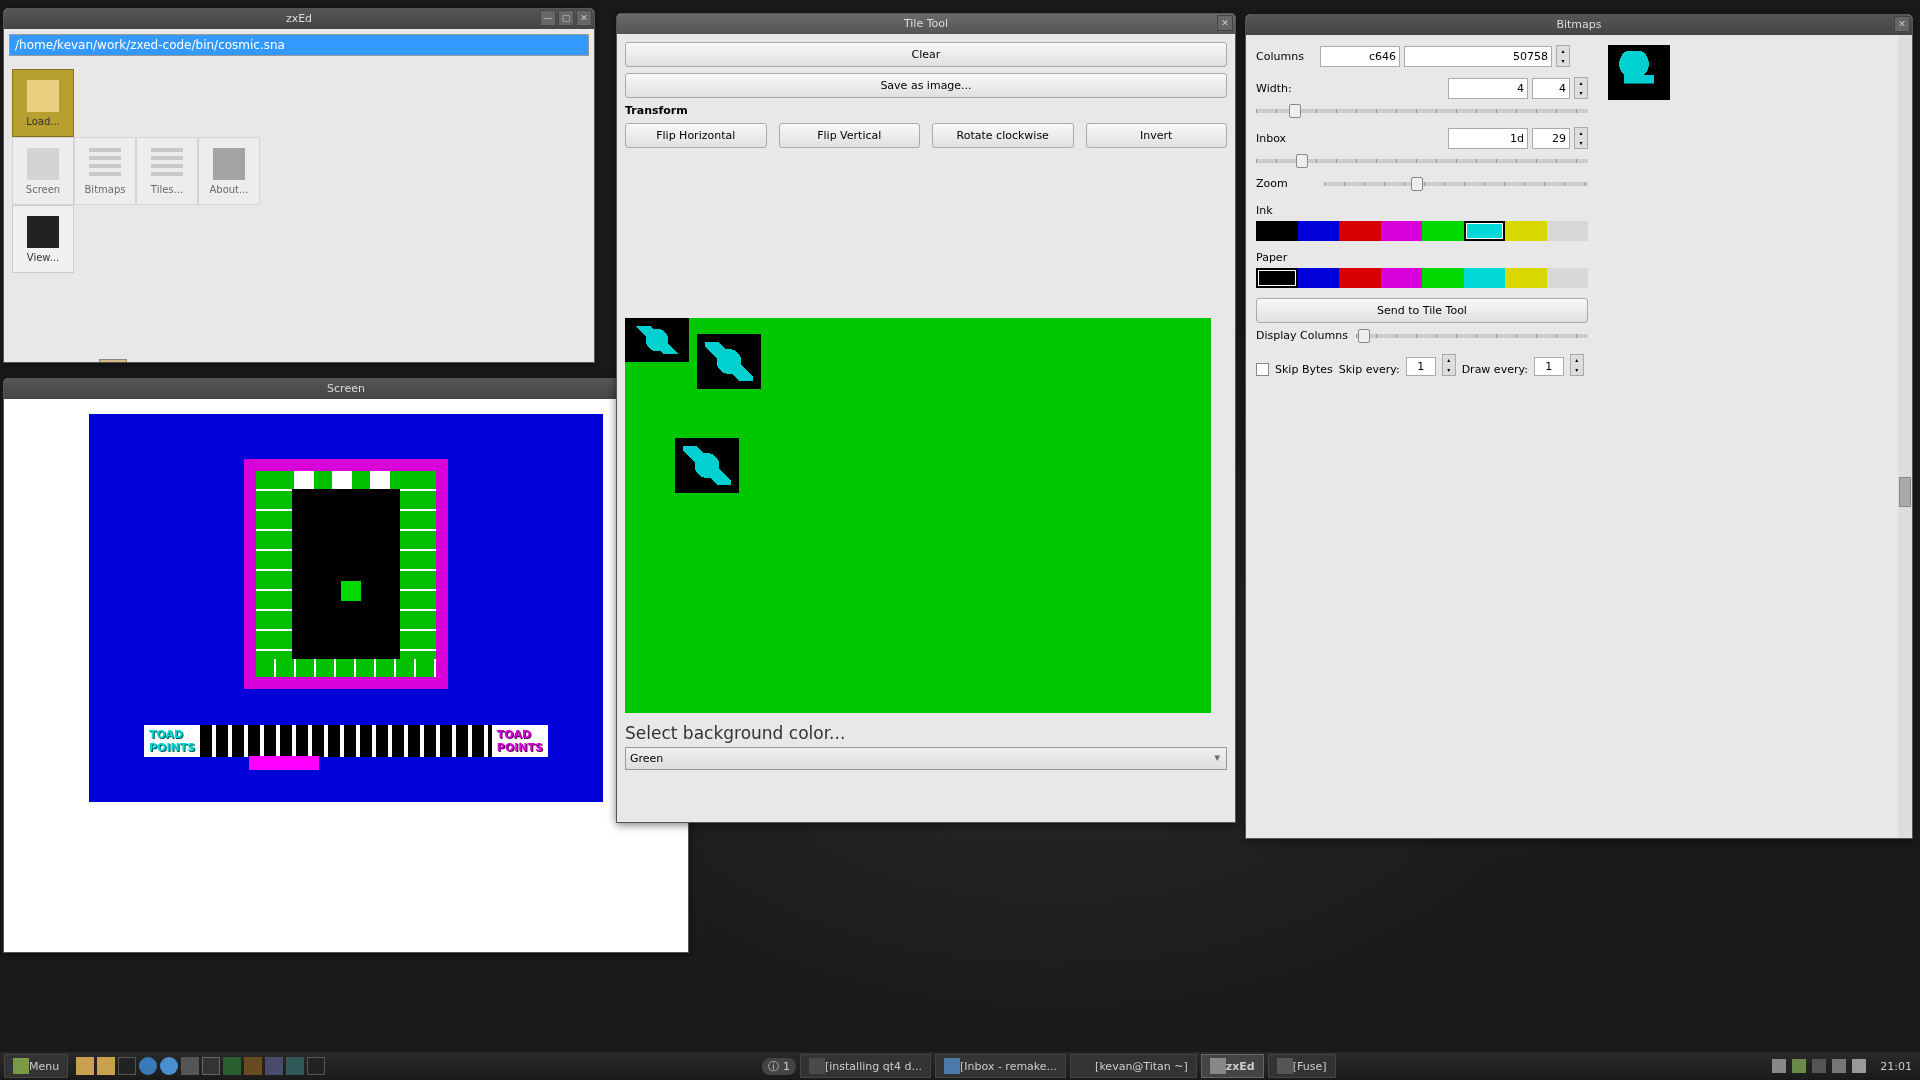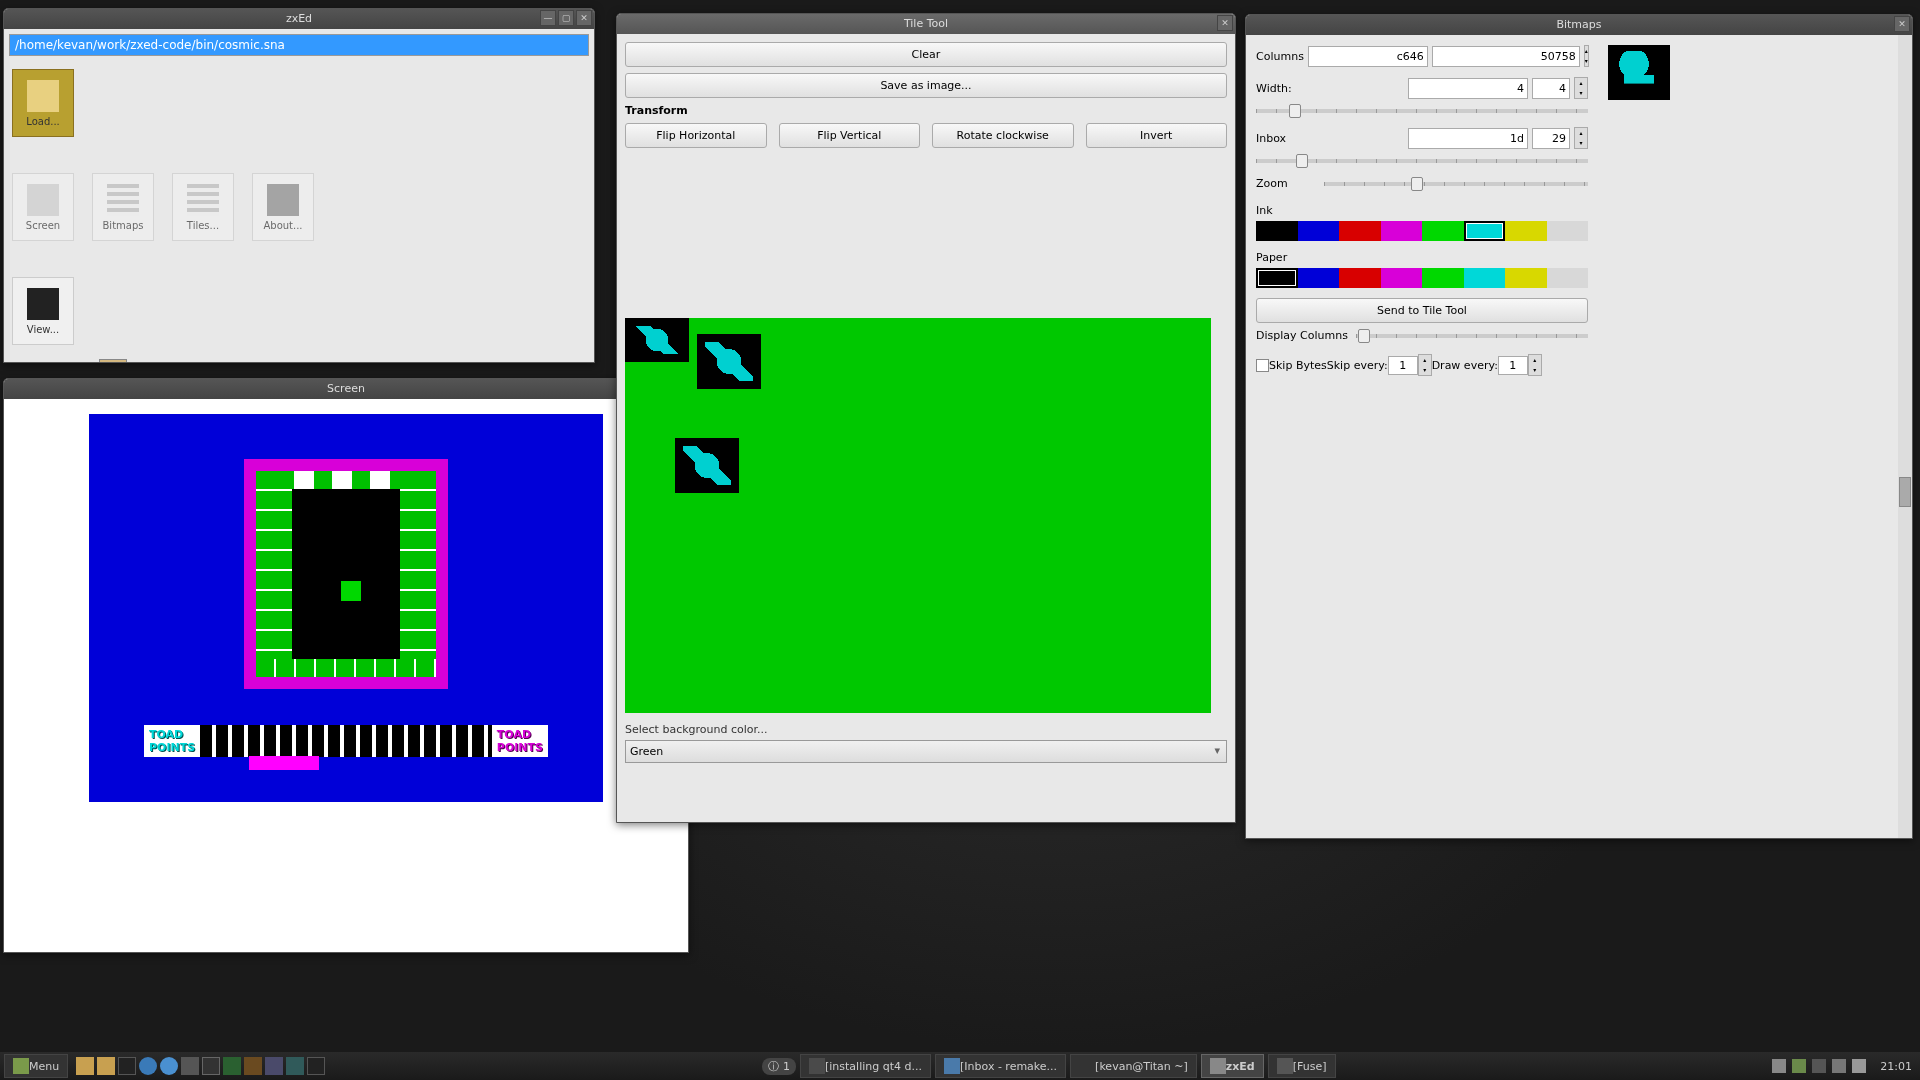--- a/index.html
+++ b/index.html
@@ -12,21 +12,21 @@
 
 .window { position: absolute; background: #e8e8e8; border: 1px solid #555; border-radius: 5px 5px 0 0; overflow: hidden; box-shadow: 0 2px 8px rgba(0,0,0,0.5); }
 .titlebar { background: linear-gradient(#6a6a6a, #555); color: #ddd; height: 20px; line-height: 20px; text-align: center; font-size: 11px; position: relative; }
 .titlebar.inactive { background: linear-gradient(#555, #444); }
 .win-controls { position: absolute; right: 2px; top: 1px; display: flex; gap: 2px; }
 .win-btn { width: 16px; height: 16px; background: #666; border: 1px solid #444; color: #ccc; font-size: 9px; line-height: 14px; text-align: center; cursor: pointer; }
 
 
 #win-zxed { left: 3px; top: 8px; width: 592px; height: 355px; }
 .path-field { margin: 5px; padding: 3px 5px; background: #3399ff; color: #fff; border: 1px solid #999; width: calc(100% - 10px); font-size: 12px; }
-.toolbar-grid { padding: 8px; display: flex; flex-wrap: wrap; gap: 18px; width: 100%; }
+.toolbar-grid { padding: 8px; display: flex; flex-wrap: wrap; width: 100%; }
 .tool-btn { width: 62px; height: 68px; border: 1px solid #ccc; background: #f0f0f0; display: flex; flex-direction: column; align-items: center; justify-content: center; position: relative; cursor: pointer; }
 .tool-btn.selected { background: #b8a030; border-color: #8a7020; }
 .tool-icon { width: 32px; height: 32px; background: #ccc; margin-bottom: 4px; }
 .tool-btn.selected .tool-icon { background: #e8d080; }
 .tool-label { font-size: 10px; color: #333; }
 .tool-btn.dim { opacity: 0.7; }
 .tool-btn .tool-icon.grid { background: repeating-linear-gradient(#bbb 0 4px, #eee 4px 8px); }
 .tool-btn .tool-icon.about { background: #888; }
 .tool-btn .tool-icon.view { background: #222; }
 .row-break { flex-basis: 100%; height: 0; }
@@ -55,50 +55,50 @@
 .wide-btn { display: block; width: 100%; padding: 5px; margin-bottom: 6px; background: linear-gradient(#f8f8f8, #e0e0e0); border: 1px solid #aaa; border-radius: 3px; cursor: pointer; text-align: center; }
 .section-label { font-weight: bold; margin: 6px 0; display: block; }
 .btn-row { display: flex; gap: 12px; margin-bottom: 8px; }
 .btn-row .tbtn { flex: 1; padding: 5px; background: linear-gradient(#f8f8f8, #e0e0e0); border: 1px solid #aaa; border-radius: 3px; cursor: pointer; text-align: center; }
 .canvas-area { width: 586px; height: 395px; background: #00c800; position: relative; margin-top: 170px; }
 .sprite-tile { position: absolute; width: 60px; height: 55px; background: #000; }
 .sprite-tile::after { content: ""; position: absolute; inset: 8px; background: radial-gradient(circle, #00d0d0 0 40%, transparent 40%), linear-gradient(45deg, transparent 40%, #00d0d0 40% 60%, transparent 60%); }
 .sprite-1 { left: 0; top: 0; width: 64px; height: 44px; }
 .sprite-2 { left: 72px; top: 16px; width: 64px; height: 55px; }
 .sprite-3 { left: 50px; top: 120px; width: 64px; height: 55px; }
-.bg-label { margin-top: 10px; display: block; font-size: 11px; color: #333; }
+.bg-label { margin-top: 10px; display: block; font-size: 17px; color: #333; }
 .combo { width: 100%; padding: 4px; margin-top: 4px; background: linear-gradient(#f0f0f0, #ddd); border: 1px solid #999; position: relative; }
 .combo::after { content: "▾"; position: absolute; right: 6px; top: 3px; color: #666; pointer-events: none; }
 
 
 #win-bitmaps { left: 1245px; top: 14px; width: 668px; height: 825px; }
 .bitmaps-body { display: flex; }
 .bitmaps-controls { width: 352px; padding: 10px; position: relative; }
 .bitmaps-preview { flex: 1; padding: 10px; }
 .preview-sprite { width: 62px; height: 55px; background: #000; position: relative; }
 .preview-sprite::after { content: ""; position: absolute; inset: 6px; background: radial-gradient(circle at 40% 30%, #00d0d0 0 35%, transparent 35%), linear-gradient(#00d0d0 0 0) 50% 70%/60% 20% no-repeat; }
 .field-row { display: flex; align-items: center; margin-bottom: 10px; gap: 4px; }
 .field-label { width: 60px; font-size: 11px; }
 .txt-input { border: 1px solid #aaa; padding: 3px; text-align: right; background: #fff; }
-.txt-input.w1 { width: 120px; }
+.txt-input.w1 { width: 80px; }
 .txt-input.w2 { width: 148px; padding-left: 44px; }
 .txt-input.w3 { width: 38px; }
 .spinner { width: 14px; height: 22px; background: #ddd; border: 1px solid #aaa; display: flex; flex-direction: column; }
 .spinner div { flex: 1; font-size: 6px; text-align: center; line-height: 9px; cursor: pointer; }
 .slider-track { width: 100%; height: 4px; background: repeating-linear-gradient(90deg, #999 0 1px, transparent 1px 20px), #ccc; position: relative; margin: 6px 0 14px; }
 .slider-thumb { position: absolute; top: -5px; width: 12px; height: 14px; background: #eee; border: 1px solid #888; border-radius: 2px; }
 .zoom-row { display: flex; align-items: center; gap: 8px; margin-bottom: 14px; }
 .zoom-row .slider-track { flex: 1; margin: 0; }
 .palette-label { font-size: 11px; margin-bottom: 4px; margin-top: 2px; display: block; }
 .palette { display: flex; margin-bottom: 10px; }
 .swatch { width: 42px; height: 20px; cursor: pointer; border: 1px solid transparent; }
 .swatch.sel { border: 2px solid #000; box-shadow: 0 0 0 1px #fff inset; }
 .disp-row { display: flex; align-items: center; gap: 8px; margin-bottom: 12px; }
 .disp-row .slider-track { flex: 1; margin: 0; }
-.skip-row { display: flex; align-items: center; font-size: 11px; }
+.skip-row { display: flex; align-items: flex-end; gap: 6px; font-size: 11px; }
 .chk { width: 13px; height: 13px; border: 1px solid #888; background: #fff; }
 .small-input { width: 30px; border: 1px solid #aaa; padding: 2px; text-align: center; }
 .side-scroll { position: absolute; right: 0; top: 20px; bottom: 0; width: 14px; background: #ddd; }
 .side-scroll .sthumb { position: absolute; left: 1px; right: 1px; top: 55%; height: 30px; background: #aaa; border: 1px solid #888; }
 
 
 .taskbar { position: absolute; bottom: 0; left: 0; right: 0; height: 28px; background: linear-gradient(#2a2a2a, #1a1a1a); display: flex; align-items: center; padding: 0 4px; gap: 4px; color: #ccc; font-size: 11px; }
 .tb-btn { padding: 3px 8px; background: #333; border: 1px solid #444; cursor: pointer; display: flex; align-items: center; gap: 0; }
 .tb-btn.active { background: #444; border-color: #666; }
 .tb-icon { width: 16px; height: 16px; background: #666; display: inline-block; }

